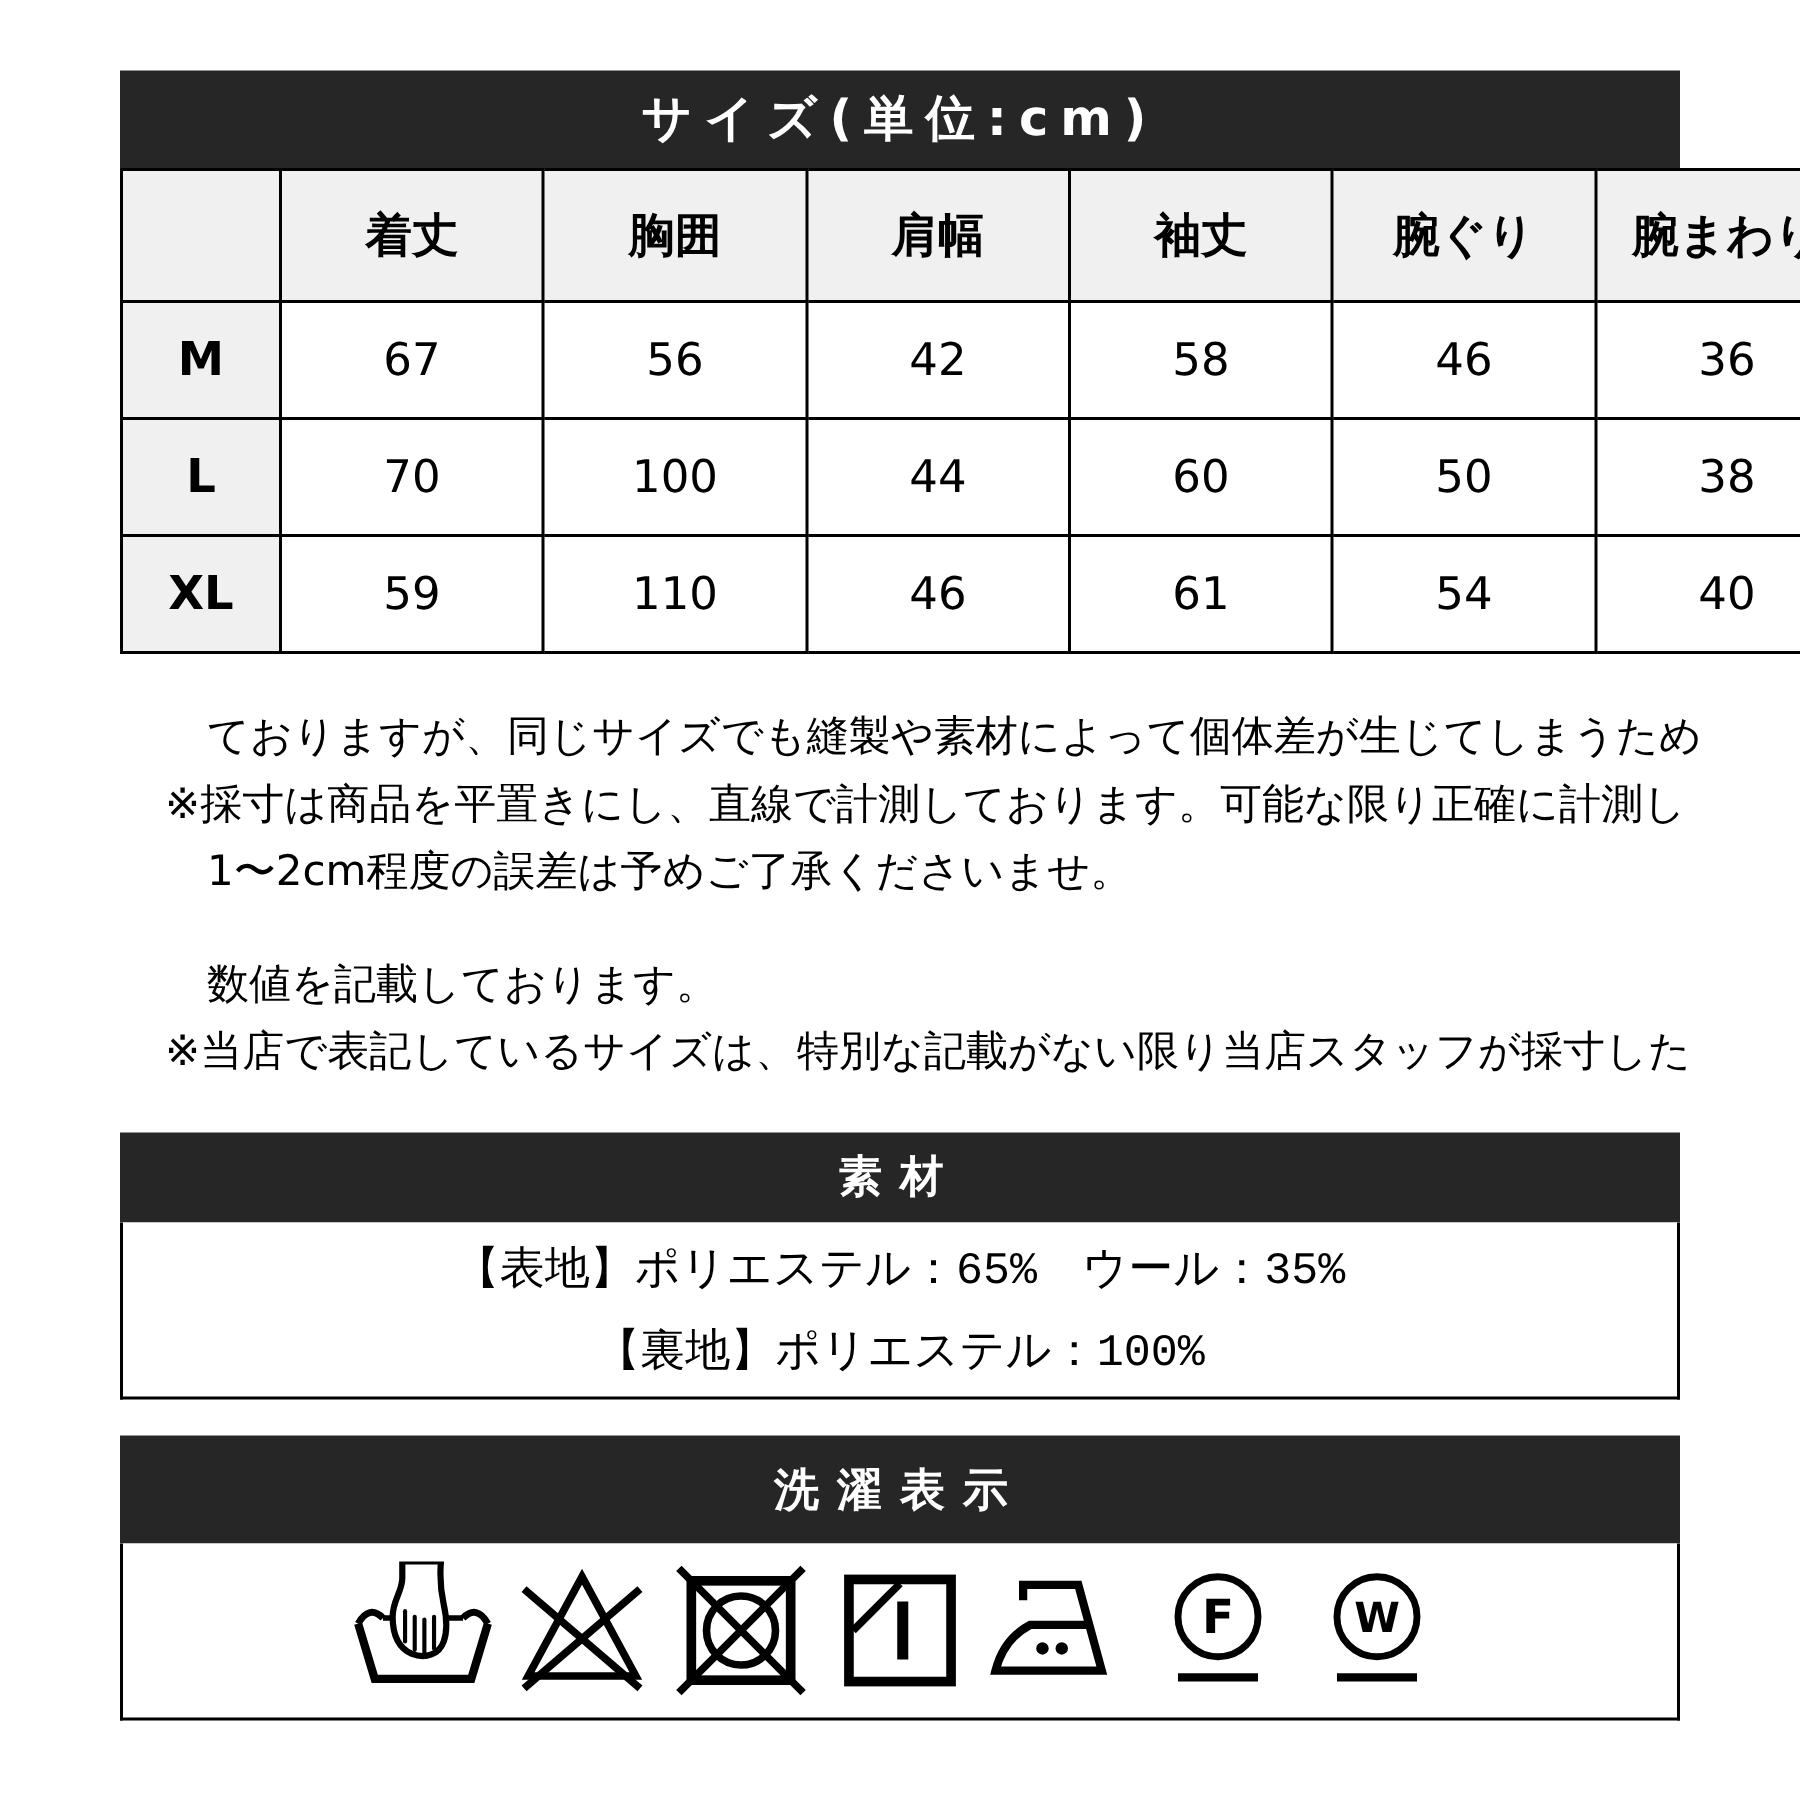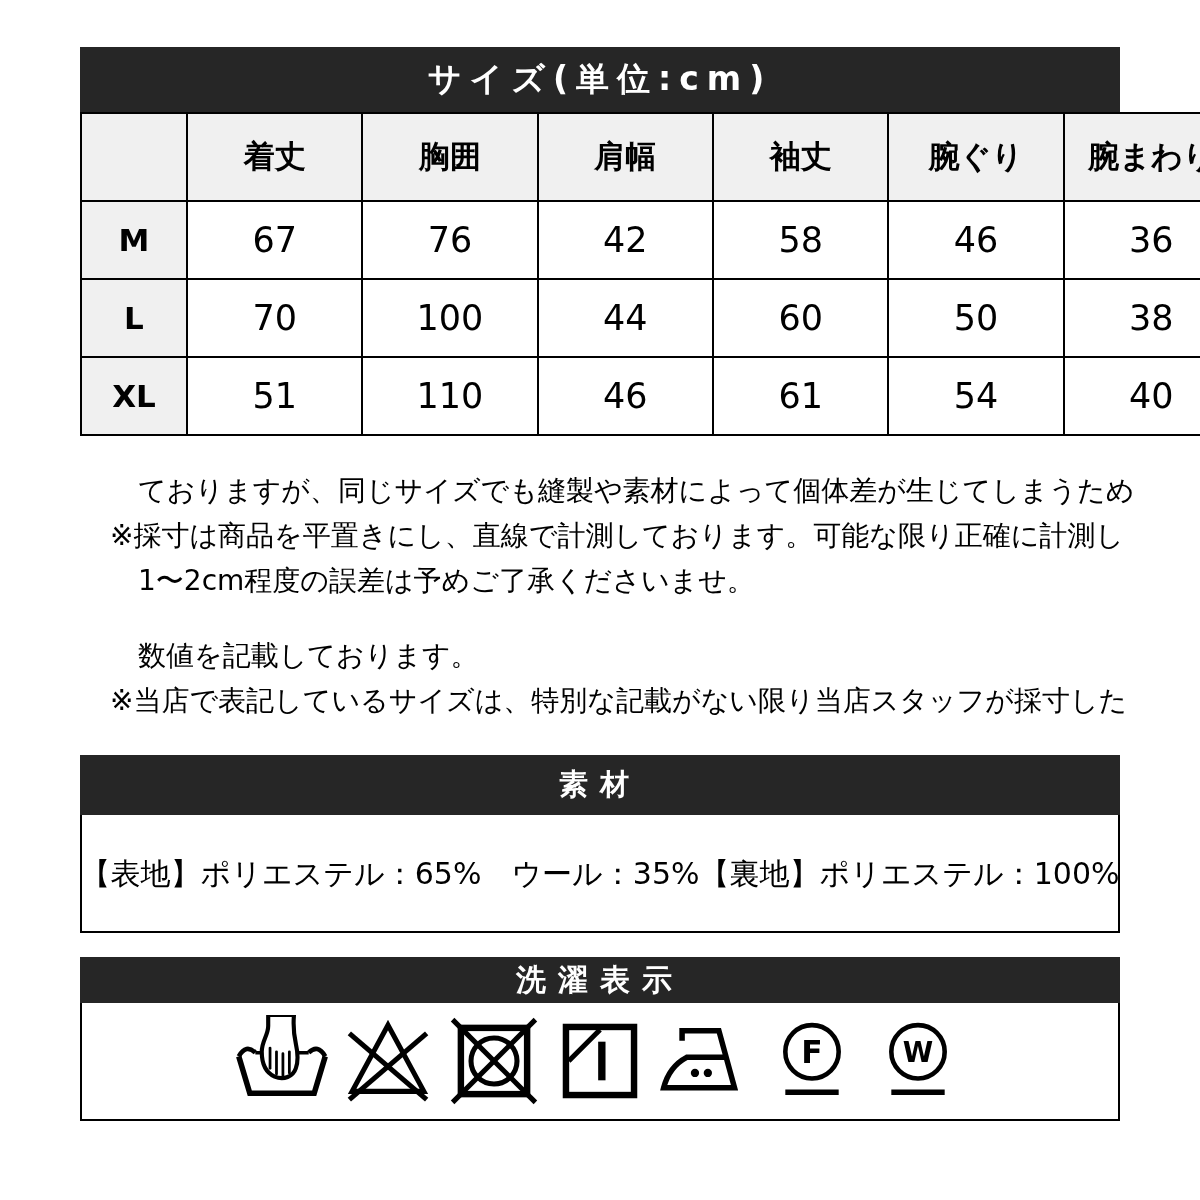--- a/index.html
+++ b/index.html
@@ -19,41 +19,41 @@
   #size-table{
     width:1160px;border-collapse:collapse;table-layout:fixed;background:#14b8a6;
   }
   #size-table col.label-col{width:106px;}
   #size-table th,#size-table td{
     border:2px solid #000;text-align:center;vertical-align:middle;padding:0;
   }
   #size-table thead th{height:86px;background:#f0f0f0;font-size:31px;font-weight:bold;}
   #size-table tbody tr{height:78px;}
   #size-table tbody th{background:#f0f0f0;font-size:31px;font-weight:bold;}
-  #size-table tbody td{background:#fff;font-size:35px;font-weight:normal;}
+  #size-table tbody td{background:#fff;font-size:30px;font-weight:normal;}
 
   
   .note{font-size:28px;line-height:45px;}
   .note .line{white-space:nowrap;padding-left:28px;}
   .note .line.first{padding-left:0;}
   #note1{left:110px;top:468px;}
   #note2{left:110px;top:633px;}
 
   
   #material-section{left:80px;top:755px;width:1040px;}
   #material-band{height:60px;font-size:29px;letter-spacing:12px;}
   #material-body{
     height:116px;border:2px solid #000;border-top:none;background:#fff;
-    display:flex;flex-direction:row;align-items:center;justify-content:center;
+    display:flex;flex-direction:column;align-items:center;justify-content:flex-end;font-family:Liberation Mono, monospace;
   }
   #material-body .mat-line{font-size:30px;line-height:55px;white-space:nowrap;}
 
   
   #care-section{left:80px;top:957px;width:1040px;}
-  #care-band{height:46px;font-size:30px;letter-spacing:12px;font-family:Liberation Mono, monospace;}
+  #care-band{height:72px;font-size:30px;letter-spacing:12px;font-family:Liberation Mono, monospace;}
   #care-body{
     height:116px;border:2px solid #000;border-top:none;background:#fff;
     display:flex;align-items:center;justify-content:center;gap:14px;
   }
   #care-body svg{display:block;width:92px;height:92px;}
 </style>
 </head>
 <body>
 
 <div class="abs" id="size-section">
@@ -76,38 +76,38 @@
         <th>肩幅</th>
         <th>袖丈</th>
         <th>腕ぐり</th>
         <th>腕まわり</th>
       </tr>
     </thead>
     <tbody>
       <tr>
         <th>M</th>
         <td>67</td>
-        <td>76</td>
+        <td>56</td>
         <td>42</td>
         <td>58</td>
         <td>46</td>
         <td>36</td>
       </tr>
       <tr>
         <th>L</th>
         <td>70</td>
         <td>100</td>
         <td>44</td>
         <td>60</td>
         <td>50</td>
         <td>38</td>
       </tr>
       <tr>
         <th>XL</th>
-        <td>51</td>
+        <td>59</td>
         <td>110</td>
         <td>46</td>
         <td>61</td>
         <td>54</td>
         <td>40</td>
       </tr>
     </tbody>
   </table>
 </div>
 

